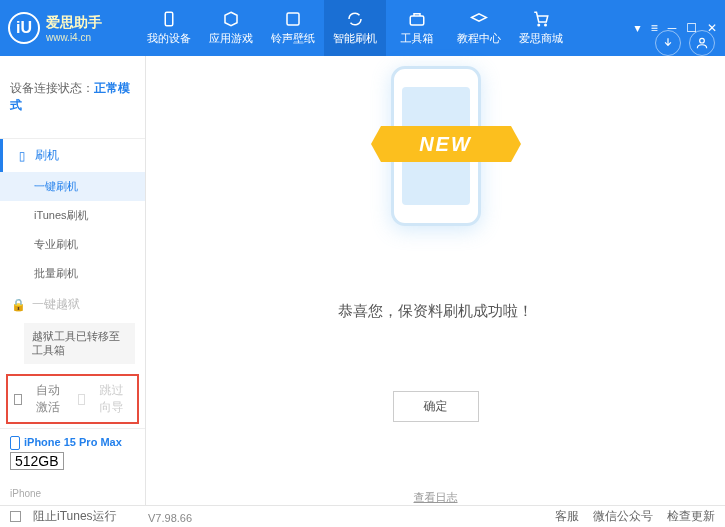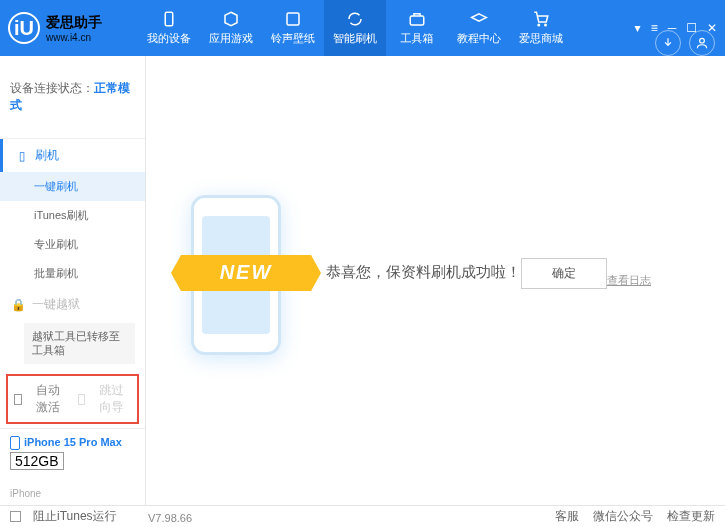--- a/index.html
+++ b/index.html
@@ -1,20 +1,20 @@
 <!DOCTYPE html>
 <html><head>
 <meta charset="utf-8">
 <style>
 *{margin:0;padding:0;box-sizing:border-box;font-family:"Microsoft YaHei",Arial,sans-serif;font-size:12px}
 body{width:725px;height:527px;background:#fff;overflow:hidden;position:relative}
 .header{height:56px;background:#2380ec;display:flex;align-items:center;padding:0 8px}
 .logo-area{display:flex;align-items:center;width:130px}
-.logo-circle{width:32px;height:32px;border:2px solid #fff;border-radius:50%;display:flex;align-items:center;justify-content:center;color:#fff;font-weight:bold;font-size:20px;margin-right:6px}
-.logo-text{color:#000000}
+.logo-circle{width:32px;height:32px;border:2px solid #fff;border-radius:50%;display:flex;align-items:center;justify-content:center;color:#fff;font-weight:bold;font-size:16px;margin-right:6px}
+.logo-text{color:#fef9c3}
 .logo-title{font-size:14px;font-weight:bold}
 .logo-url{font-size:10px;opacity:0.9}
 .nav{display:flex;flex:1}
 .nav-item{width:62px;height:56px;display:flex;flex-direction:column;align-items:center;justify-content:center;color:#fff;cursor:pointer}
 .nav-item.active{background:#1a6fd4}
 .nav-icon{width:18px;height:18px;margin-bottom:3px}
 .nav-label{font-size:11px}
 .header-right{display:flex;align-items:center;gap:8px;color:#fff}
 .win-controls{display:flex;gap:10px;margin-left:10px}
 .hr-icon{width:26px;height:26px;border:1px solid rgba(255,255,255,0.5);border-radius:50%;display:flex;align-items:center;justify-content:center}
@@ -31,21 +31,21 @@
 .menu-item.boxed{background:#f5f5f5;margin:2px 10px 4px 24px;padding:6px 8px;line-height:1.3}
 .checkbox-area{border:2px solid #e74c3c;margin:4px 6px;padding:6px;display:flex;gap:10px}
 .chk{display:flex;align-items:center;gap:14px;font-size:11px;color:#888}
 .chk.disabled{color:#ccc}
 .chkbox{width:11px;height:11px;border:1px solid #999}
 .chk.disabled .chkbox{border-color:#ddd}
 .device-info{padding:6px 10px;border-top:1px solid #eee}
 .device-name{color:#2380ec;font-size:11px;font-weight:bold}
 .device-storage{display:inline-block;border:1px solid #999;padding:0 4px;font-size:14px;margin-top:2px}
 .device-type{color:#aaa;font-size:10px;margin-top:18px}
-.main{flex:1;display:flex;align-items:center;justify-content:flex-start;position:relative}
+.main{flex:1;display:flex;flex-direction:column;align-items:center;justify-content:space-between;position:relative}
 .success-img{width:180px;height:180px;position:relative;margin-bottom:12px}
 .phone-shape{width:90px;height:160px;background:#fff;border:3px solid #d0e6f7;border-radius:14px;position:absolute;left:50%;top:10px;transform:translateX(-50%);box-shadow:0 4px 20px rgba(116,184,242,0.3)}
 .phone-screen{position:absolute;top:18px;left:8px;right:8px;bottom:18px;background:#d9ecfb;border-radius:4px}
 .new-ribbon{position:absolute;left:35px;top:70px;width:130px;height:36px;background:#fcbf1e;display:flex;align-items:center;justify-content:center;color:#fff;font-weight:bold;font-size:20px;font-style:italic;letter-spacing:2px}
 .new-ribbon:before,.new-ribbon:after{content:"";position:absolute;top:0;width:0;height:0;border-top:18px solid transparent;border-bottom:18px solid transparent}
 .new-ribbon:before{left:-10px;border-right:10px solid #fcbf1e}
 .new-ribbon:after{right:-10px;border-left:10px solid #fcbf1e}
 .success-msg{font-size:15px;color:#555;margin-bottom:16px}
 .ok-btn{padding:6px 30px;border:1px solid #ccc;background:#fff;cursor:pointer;font-size:12px;color:#555;margin-bottom:14px}
 .log-link{font-size:11px;color:#999;text-decoration:underline;cursor:pointer}

